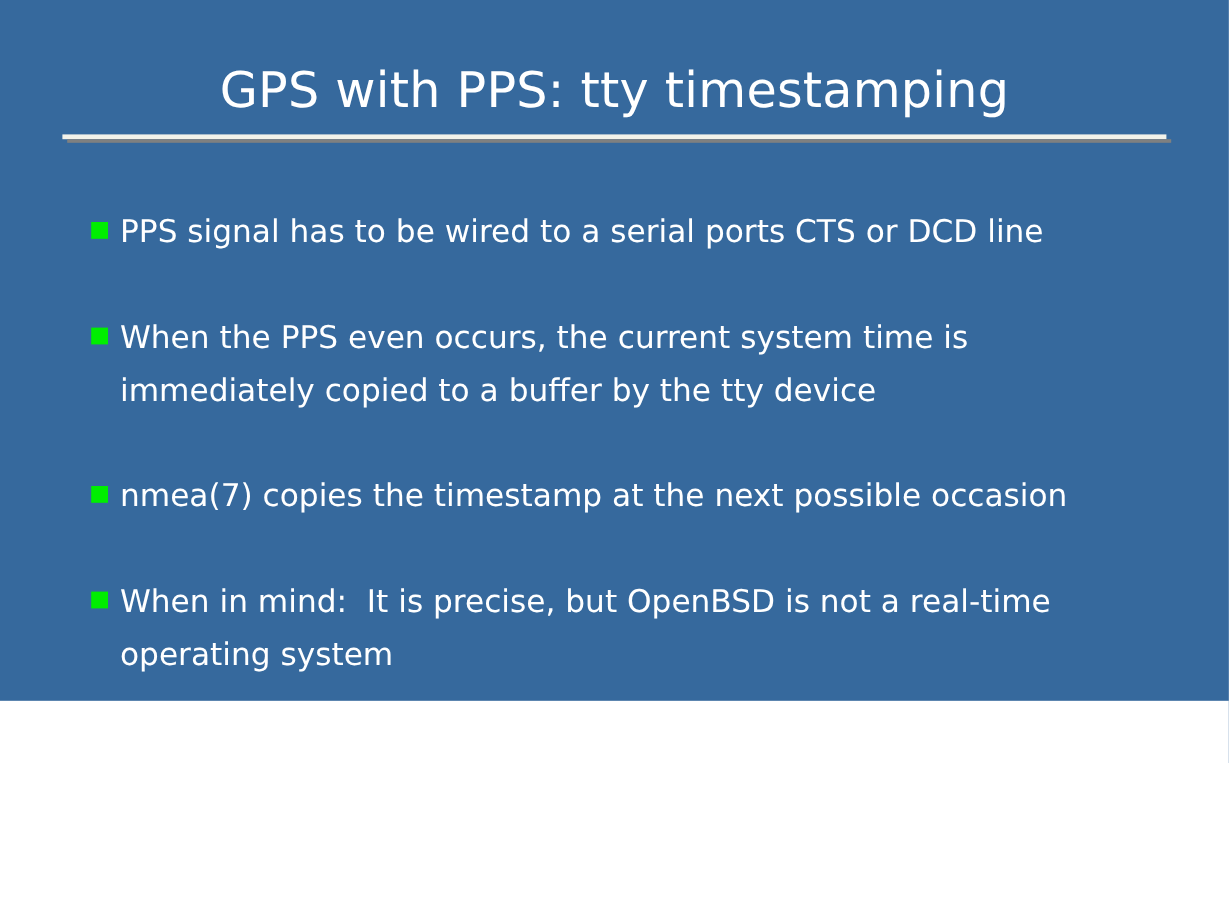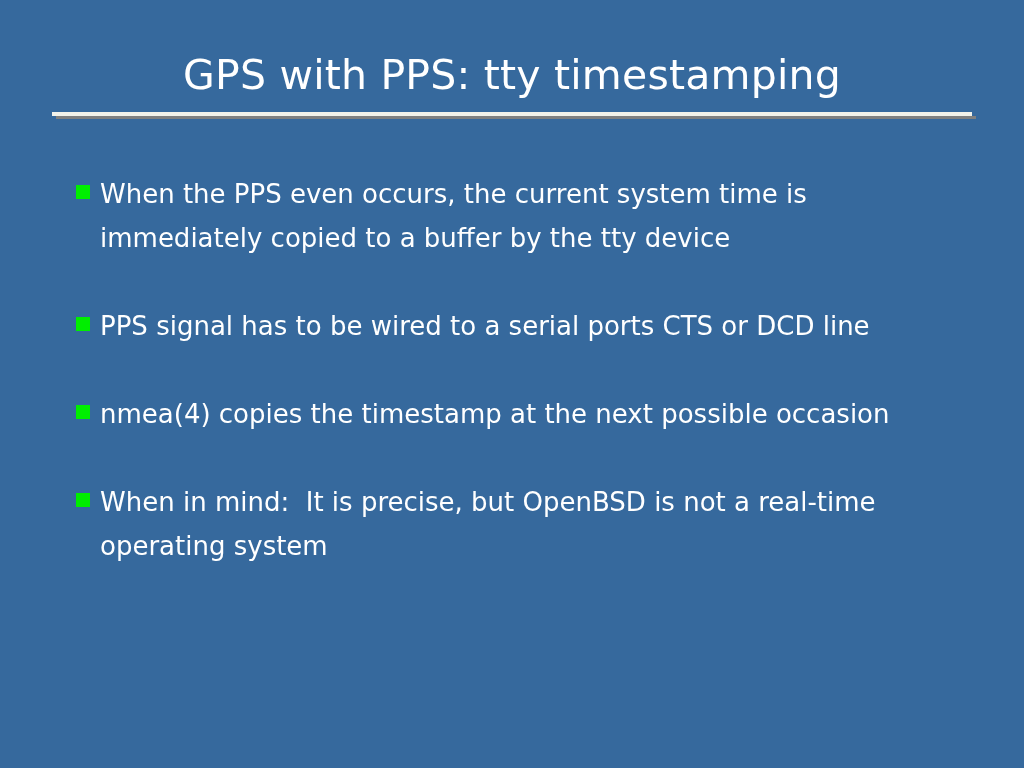--- a/index.html
+++ b/index.html
@@ -10,21 +10,21 @@
   body {
     width: 1024px;
     height: 768px;
     overflow: hidden;
     font-family: "DejaVu Sans", sans-serif;
   }
 
   #slide {
     position: relative;
     width: 1024px;
-    height: 768px;
+    height: 584px;
     background: #36699d;
     box-sizing: border-box;
   }
 
   
   #title-block {
     position: absolute;
     left: 0;
     top: 50px;
     width: 1024px;
@@ -110,31 +110,31 @@
 
   <div id="title-rule">
     <div class="rule-line"></div>
     <div class="rule-shadow"></div>
   </div>
 
   <div id="bullet-list">
 
     <div class="bullet-item">
       <span class="bullet-marker"></span>
+      <span class="bullet-text">PPS signal has to be wired to a serial ports CTS or DCD line</span>
+    </div>
+
+    <div class="bullet-item">
+      <span class="bullet-marker"></span>
       <span class="bullet-text">When the PPS even occurs, the current system time is immediately copied to a buffer by the tty device</span>
     </div>
 
     <div class="bullet-item">
       <span class="bullet-marker"></span>
-      <span class="bullet-text">PPS signal has to be wired to a serial ports CTS or DCD line</span>
-    </div>
-
-    <div class="bullet-item">
-      <span class="bullet-marker"></span>
-      <span class="bullet-text">nmea(4) copies the timestamp at the next possible occasion</span>
+      <span class="bullet-text">nmea(7) copies the timestamp at the next possible occasion</span>
     </div>
 
     <div class="bullet-item">
       <span class="bullet-marker"></span>
       <span class="bullet-text">When in mind:  It is precise, but OpenBSD is not a real-time operating system</span>
     </div>
 
   </div>
 
 </div>

